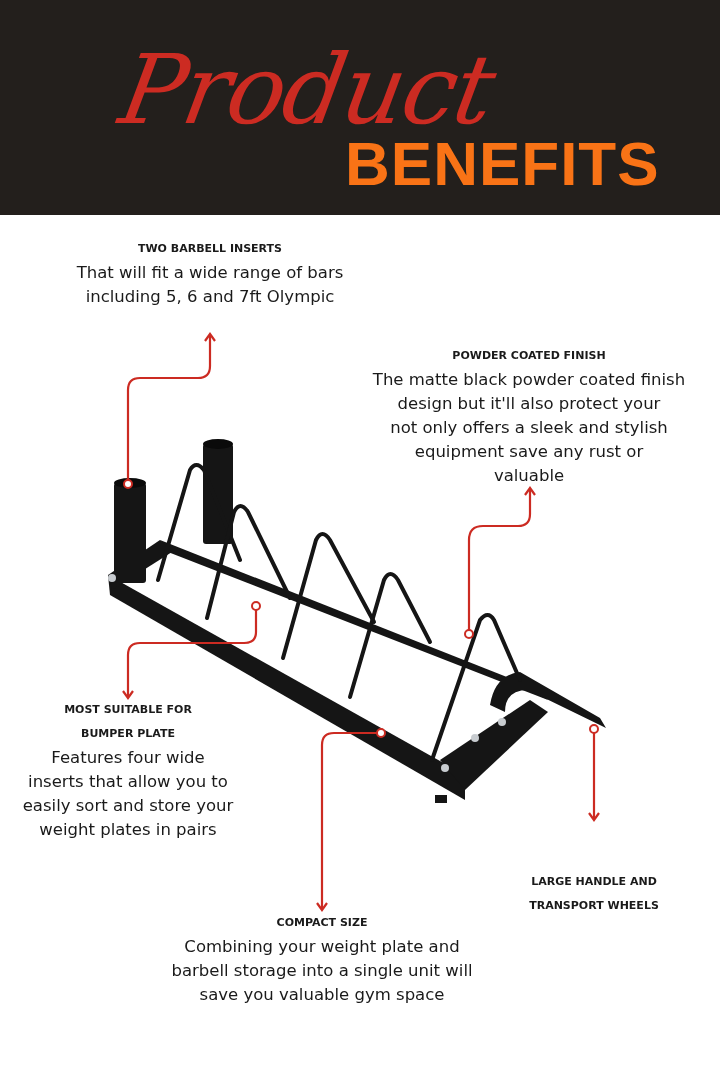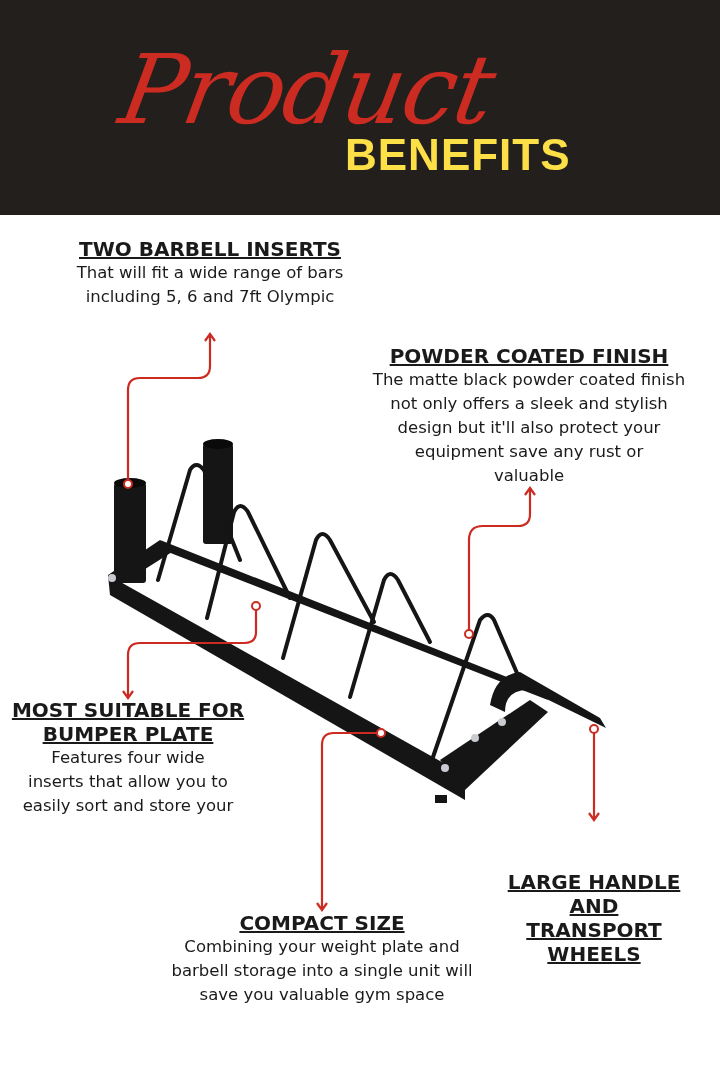--- a/index.html
+++ b/index.html
@@ -3,23 +3,23 @@
 <meta charset="utf-8">
 <style>
   html, body { margin:0; padding:0; }
   body { width:720px; height:1080px; position:relative; background:#ffffff; overflow:hidden;
          font-family:"DejaVu Sans", sans-serif; color:#1a1a1a; }
   .header { position:absolute; left:0; top:0; width:720px; height:215px; background:#231f1c; }
   .script-title { position:absolute; left:122px; top:42px; font-family:"DejaVu Serif", serif;
          font-style:italic; font-size:96px; color:#cc2b22; letter-spacing:-2px; line-height:1;
          transform:skewX(-10deg); }
   .bold-title { position:absolute; left:345px; top:133px; font-family:"Liberation Sans", sans-serif;
-         font-weight:bold; font-size:44px; color:#fde047; letter-spacing:1px; line-height:1; }
+         font-weight:bold; font-size:62px; color:#f97316; letter-spacing:1px; line-height:1; }
   .block { position:absolute; text-align:center; font-size:16.5px; line-height:24px; }
-  .block .head { font-weight:bold; font-size:20px;text-decoration:underline; }
+  .block .head { font-weight:bold; font-size:11px; }
   svg.art { position:absolute; left:0; top:0; }
 </style>
 </head>
 <body>
 
 <div class="header">
   <div class="script-title">Product</div>
   <div class="bold-title">BENEFITS</div>
 </div>
 
@@ -79,32 +79,33 @@
 
 <div class="block" style="left:50px; top:237px; width:320px;">
   <div class="head">TWO BARBELL INSERTS</div>
   <div>That will fit a wide range of bars</div>
   <div>including 5, 6 and 7ft Olympic</div>
 </div>
 
 <div class="block" style="left:358px; top:344px; width:342px;">
   <div class="head">POWDER COATED FINISH</div>
   <div>The matte black powder coated finish</div>
+  <div>design but it'll also protect your</div>
   <div>not only offers a sleek and stylish</div>
-  <div>design but it'll also protect your</div>
   <div>equipment save any rust or</div>
   <div>valuable</div>
 </div>
 
 <div class="block" style="left:10px; top:698px; width:236px;">
   <div class="head">MOST SUITABLE FOR</div>
   <div class="head">BUMPER PLATE</div>
   <div>Features four wide</div>
   <div>inserts that allow you to</div>
   <div>easily sort and store your</div>
+  <div>weight plates in pairs</div>
 </div>
 
 <div class="block" style="left:486px; top:830px; width:216px;margin-top:40px;">
   <div class="head">LARGE HANDLE AND</div>
   <div class="head">TRANSPORT WHEELS</div>
 </div>
 
 <div class="block" style="left:152px; top:911px; width:340px;">
   <div class="head">COMPACT SIZE</div>
   <div>Combining your weight plate and</div>

